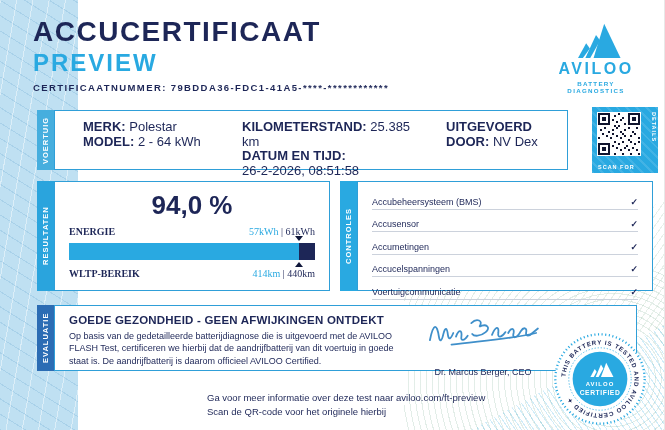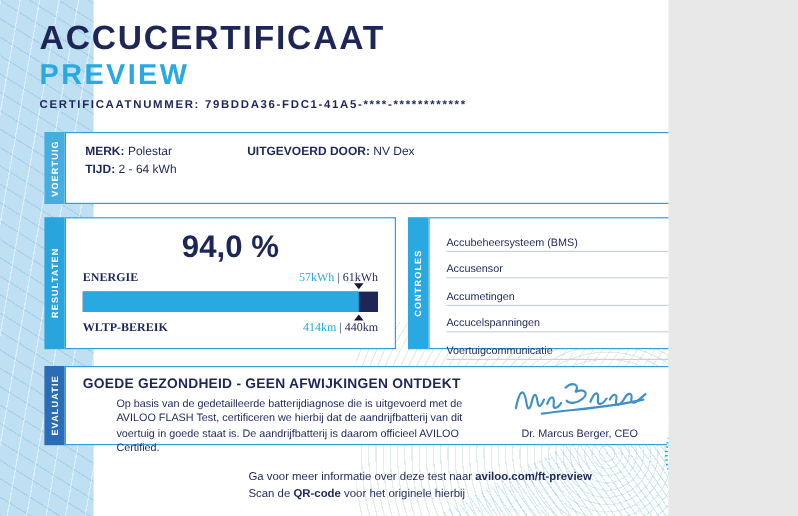--- a/index.html
+++ b/index.html
@@ -1,16 +1,16 @@
 <!DOCTYPE html>
 <html><head>
 <meta charset="utf-8">
 <style>
   html,body{margin:0;padding:0;background:#e8e8e8;}
-  .page{position:relative;width:557px;height:430px;background:#ffffff;overflow:hidden;
+  .page{position:relative;width:664px;height:430px;background:#ffffff;overflow:hidden;
         font-family:"Liberation Sans",sans-serif;color:#1d2657;}
   
   .band{position:absolute;left:0;top:0;width:78px;height:430px;background:#bfe0f2;
         background-image:
           repeating-linear-gradient(100deg, rgba(255,255,255,.45) 0 1px, transparent 1px 16px),
           repeating-linear-gradient(32deg, rgba(110,170,210,.28) 0 1px, transparent 1px 13px);
         z-index:0;}
   .deco-rings{position:absolute;right:-30px;top:268px;width:290px;height:200px;z-index:0;
         background:repeating-radial-gradient(circle at 72% 55%, rgba(125,175,150,.22) 0 1px, transparent 1px 6px);}
   .deco-diag{position:absolute;right:0;top:195px;width:120px;height:135px;z-index:0;
@@ -36,21 +36,21 @@
   .sec{position:absolute;}
   .vtab{position:absolute;left:0;top:0;bottom:0;width:17px;color:#fff;
         display:flex;align-items:center;justify-content:center;
         writing-mode:vertical-rl;transform:rotate(180deg);
         font-size:7.5px;font-weight:bold;letter-spacing:1px;}
   .box{position:absolute;left:17px;right:0;top:0;bottom:0;background:#fff;
        border:1px solid #2f9fd8;box-sizing:border-box;}
   
   .sec-vehicle{left:37px;top:110px;width:531px;height:60px;}
   .t-vehicle{background:#46aede;}
-  .vbox{display:flex;padding:9px 16px;font-size:10px;line-height:14.5px;}
+  .vbox{display:flex;padding:9px 28px;font-size:13px;line-height:14.5px;gap:24px;}
   .vcol1{width:135px;} .vcol2{width:180px;} .vcol3{flex:1;}
   .fl{font-weight:bold;} .fv{font-weight:normal;}
   
   .qr{position:absolute;left:592px;top:107px;width:66px;height:66px;background:#29a9e1;
       background-image:repeating-linear-gradient(45deg, rgba(255,255,255,.12) 0 2px, transparent 2px 7px);}
   .qr svg{position:absolute;left:5px;top:5px;}
   .qr-scan{position:absolute;left:6px;bottom:3px;font-size:5.5px;font-weight:bold;
       letter-spacing:1px;color:#fff;}
   .qr-details{position:absolute;right:1px;top:5px;font-size:5.5px;font-weight:bold;color:#fff;
       writing-mode:vertical-rl;letter-spacing:1px;}
@@ -77,28 +77,28 @@
   .cbox{padding:5px 14px 0 14px;}
   .crow{display:flex;justify-content:space-between;align-items:flex-end;height:19.5px;
         border-bottom:1px solid #ccd2dc;font-size:9px;padding-bottom:2px;}
   .check{font-weight:bold;font-size:9px;color:#1d2657;}
   
   .sec-eval{left:37px;top:305px;width:600px;height:66px;}
   .t-eval{background:#2b6cb4;}
   .ebox{display:flex;padding:8px 14px;justify-content:flex-end;}
   .eval-text{width:330px;}
   .eval-heading{font-size:11.5px;font-weight:bold;letter-spacing:.2px;}
-  .eval-body{font-size:9px;line-height:1.38;margin-top:4px;margin-left:28px;}
+  .eval-body{font-size:9px;line-height:1.38;margin-top:4px;}
   .sig-block{flex:1;text-align:center;padding-right:55px;padding-top:1px;}
-  .sig-caption{font-size:9px;margin-top:0;}
+  .sig-caption{font-size:9px;margin-top:12px;}
   
   .badge{position:absolute;left:552px;top:331px;width:96px;height:96px;z-index:5;}
   
   .footer{position:absolute;left:207px;top:391px;font-size:9.5px;line-height:1.5;color:#1d2657;}
-  .footer b{font-weight:bold;}
+  .footer b{font-weight:normal;}
   .footer .lnk{cursor:pointer;}
 </style>
 </head>
 <body>
 
 <div class="page">
 
   <div class="band"></div>
   <div class="deco-rings"></div>
   <div class="deco-diag"></div>
@@ -120,21 +120,26 @@
       </svg>
       <div class="logo-word">AVILOO</div>
       <div class="logo-tag">BATTERY DIAGNOSTICS</div>
     </div>
 
     <div class="sec sec-vehicle">
       <div class="vtab t-vehicle">VOERTUIG</div>
       <div class="box vbox">
         <div class="vcol1">
           <div><span class="fl">MERK:</span> <span class="fv">Polestar</span></div>
-          <div><span class="fl">TIJD:</span> <span class="fv">2 - 64 kWh</span></div>
+          <div><span class="fl">MODEL:</span> <span class="fv">2 - 64 kWh</span></div>
+        </div>
+        <div class="vcol2">
+          <div><span class="fl">KILOMETERSTAND:</span> <span class="fv">25.385 km</span></div>
+          <div><span class="fl">DATUM EN TIJD:</span></div>
+          <div class="fv">26-2-2026, 08:51:58</div>
         </div>
         <div class="vcol3">
           <div><span class="fl">UITGEVOERD DOOR:</span> <span class="fv">NV Dex</span></div>
         </div>
       </div>
     </div>
 
     <div class="qr">
       <svg width="44" height="44" viewBox="0 0 44 44">
         <rect x="0" y="0" width="44" height="44" fill="#ffffff"></rect>

